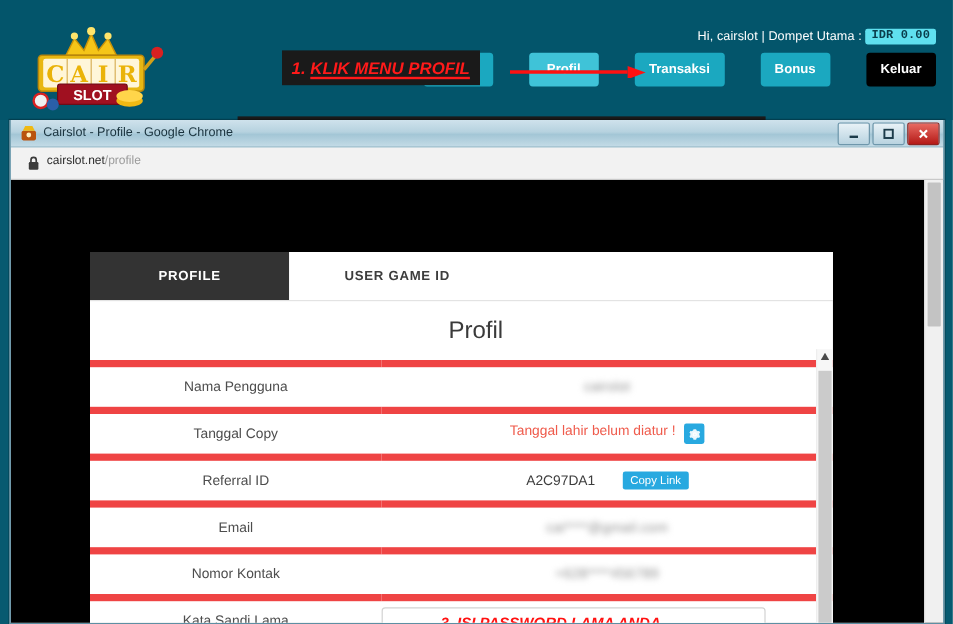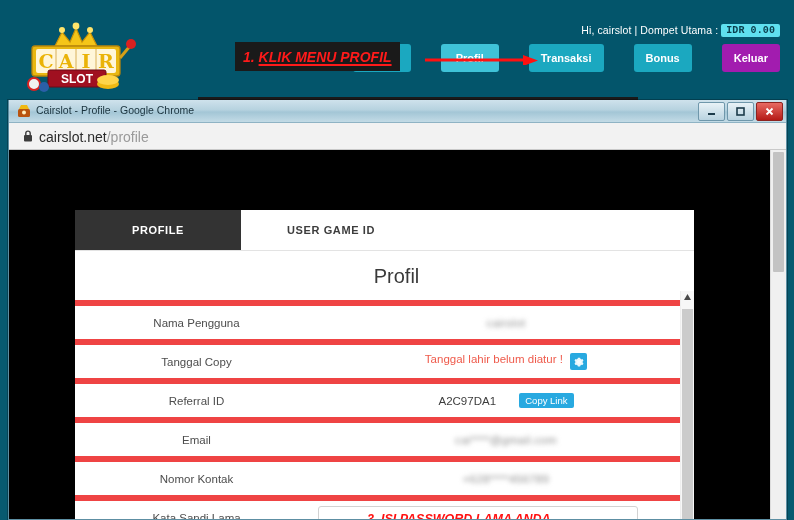--- a/index.html
+++ b/index.html
@@ -17,21 +17,21 @@
 
   .userbar{position:absolute;right:14px;top:24px;font-size:10.5px;color:#ffffff;white-space:nowrap;letter-spacing:.1px;}
   .wallet-badge{display:inline-block;background:#5fe0ef;color:#0a3d4c;font-weight:bold;font-size:10px;
      padding:1px 5px;border-radius:2px;margin-left:3px;vertical-align:1px;font-family:Liberation Mono, monospace;}
 
   .navbtns{position:absolute;right:14px;top:44px;display:flex;gap:6px;}
   .navbtn{height:28px;min-width:58px;padding:0 12px;border:none;border-radius:3px;
      background:#1ba8c0;color:#ffffff;font-size:11px;font-weight:bold;cursor:pointer;
      display:flex;align-items:center;justify-content:center;font-family:"Liberation Sans",sans-serif;margin-left:24px;}
   .navbtn.hover{background:#3fc3d8;}
-  .navbtn.danger{background:#a21caf;}
+  .navbtn.danger{background:#000000;}
 
   
   .anno{position:absolute;background:#1a1a1a;color:#ff1a1a;font-style:italic;font-weight:bold;
         display:flex;align-items:center;white-space:nowrap;}
   .anno span.u{text-decoration:underline;text-decoration-thickness:2px;text-underline-offset:2px;}
   #anno1{left:235px;top:42px;height:29px;font-size:14px;padding:0 8px;}
   #anno2{left:198px;top:97px;height:20px;font-size:12px;padding:0 8px;width:440px;box-sizing:border-box;}
 
   .arrow1{position:absolute;left:425px;top:55px;width:115px;height:10px;}
 
@@ -46,21 +46,21 @@
   .tb-title{position:absolute;left:27px;top:4px;font-size:10.5px;color:#19323d;white-space:nowrap;}
   .winctrls{position:absolute;right:3px;top:2px;display:flex;gap:2px;}
   .wc{width:25px;height:17px;border:1px solid #6f97ab;border-radius:2px;
       background:linear-gradient(to bottom,#e8f2f7,#b9d3e0);
       display:flex;align-items:center;justify-content:center;cursor:pointer;}
   .wc.close{background:linear-gradient(to bottom,#e86a62,#b51a17);border-color:#8d2320;}
   .wc svg{display:block;}
 
   .addrbar{height:26px;background:#f2f2f2;border-bottom:1px solid #c9c9c9;position:relative;}
   .lock{position:absolute;left:14px;top:7px;}
-  .url{position:absolute;left:30px;top:6px;font-size:14px;color:#2b2b2b;white-space:nowrap;}
+  .url{position:absolute;left:30px;top:6px;font-size:10px;color:#2b2b2b;white-space:nowrap;}
   .url .path{color:#9a9a9a;}
 
   .viewport{position:relative;height:371px;background:#000000;overflow:hidden;padding-left:48px;}
 
   
   .vscroll-outer{position:absolute;right:0;top:0;width:15px;height:100%;background:#f0f0f0;border-left:1px solid #dcdcdc;}
   .vscroll-outer .thumb{position:absolute;left:2px;top:2px;width:11px;height:120px;background:#c3c3c3;border-radius:1px;}
 
   
   .card{position:absolute;left:66px;top:60px;width:619px;background:#ffffff;}

